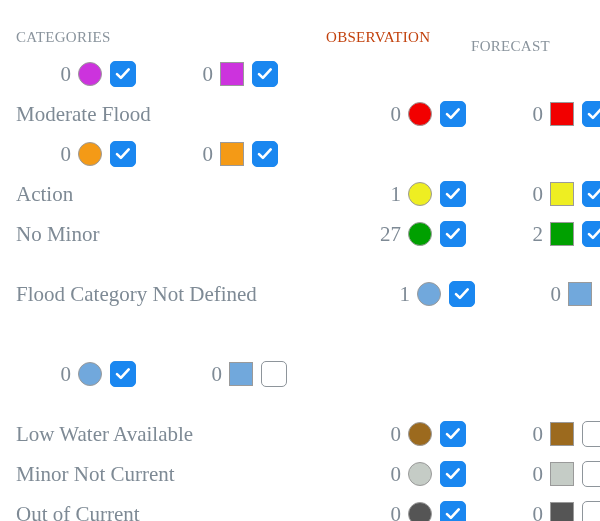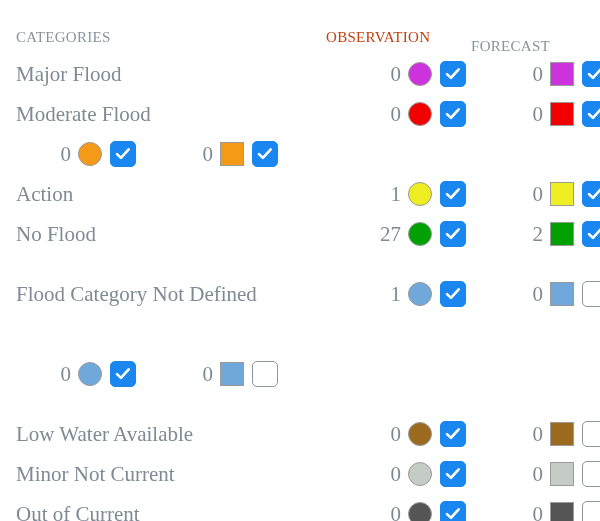--- a/index.html
+++ b/index.html
@@ -57,20 +57,21 @@
   }
 
   
   .legend-row {
     display: flex;
     align-items: center;
     min-height: 40px;
   }
   .legend-row.tall {
     min-height: 80px;
+    gap: 9px;
   }
 
   .cat-label {
     flex: 0 0 330px;
     padding-left: 4px;
     font-size: 21px;
     line-height: 40px;
     color: #7e8a95;
     box-sizing: border-box;
     white-space: pre-line;
@@ -147,21 +148,20 @@
 <div class="legend-panel">
 
   <div class="legend-header">
     <div class="hdr-categories">CATEGORIES</div>
     <div class="hdr-observation">OBSERVATION</div>
     <div class="hdr-forecast">FORECAST</div>
   </div>
 
   <div id="rows-container">
       <div class="legend-row">
-        <div class="cat-label">Major Flood</div>
         <div class="col-group col-observation">
           <span class="count">0</span>
           <span class="swatch circle" style="background: rgb(204, 51, 221); border-color: rgb(154, 154, 154);"></span>
           <span class="checkbox checked" role="checkbox" aria-checked="true">
             <svg width="17" height="17" viewBox="0 0 17 17" aria-hidden="true">
               <path d="M2.5 8.6 L6.4 12.4 L14.2 3.9" fill="none" stroke="#ffffff" stroke-width="2.6" stroke-linecap="round" stroke-linejoin="round"></path>
             </svg>
           </span>
         </div>
         <div class="col-group col-forecast">
@@ -234,21 +234,21 @@
           <span class="swatch square" style="background: rgb(238, 238, 34); border-color: rgb(154, 154, 154);"></span>
           <span class="checkbox checked" role="checkbox" aria-checked="true">
             <svg width="17" height="17" viewBox="0 0 17 17" aria-hidden="true">
               <path d="M2.5 8.6 L6.4 12.4 L14.2 3.9" fill="none" stroke="#ffffff" stroke-width="2.6" stroke-linecap="round" stroke-linejoin="round"></path>
             </svg>
           </span>
         </div>
         <div class="spacer-right"></div>
       </div>
       <div class="legend-row">
-        <div class="cat-label">No Flood</div>
+        <div class="cat-label">No Minor</div>
         <div class="col-group col-observation">
           <span class="count">27</span>
           <span class="swatch circle" style="background: rgb(0, 160, 0); border-color: rgb(154, 154, 154);"></span>
           <span class="checkbox checked" role="checkbox" aria-checked="true">
             <svg width="17" height="17" viewBox="0 0 17 17" aria-hidden="true">
               <path d="M2.5 8.6 L6.4 12.4 L14.2 3.9" fill="none" stroke="#ffffff" stroke-width="2.6" stroke-linecap="round" stroke-linejoin="round"></path>
             </svg>
           </span>
         </div>
         <div class="col-group col-forecast">

